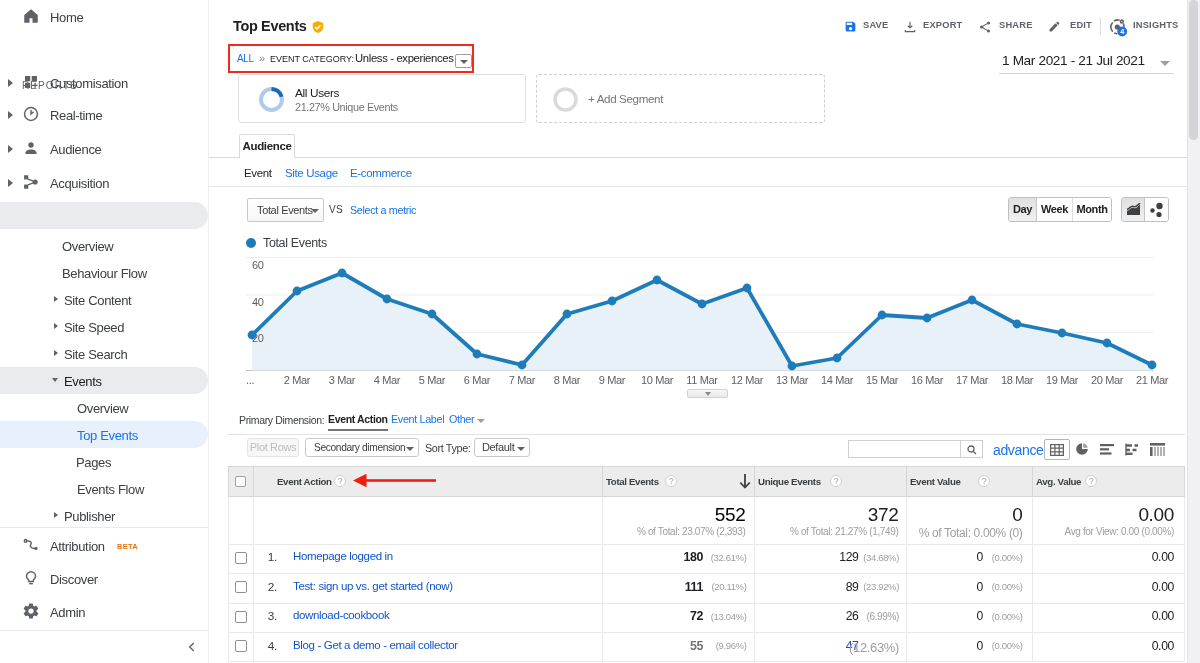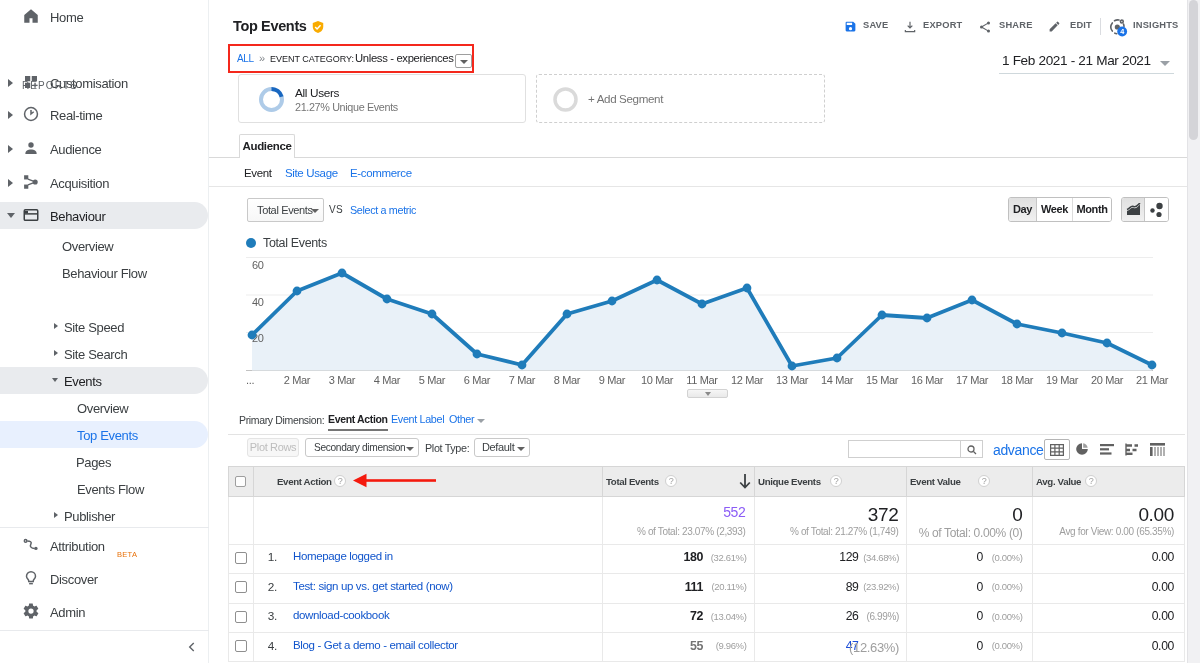--- a/index.html
+++ b/index.html
@@ -70,34 +70,29 @@
     <svg class="ic" style="left:22px;top:4px;" width="18" height="18" viewBox="0 0 24 24" fill="#5f6368">
           <rect x="2.8" y="3" width="5.6" height="5.6"></rect>
           <rect x="2.8" y="15.4" width="5.6" height="5.6"></rect>
           <circle cx="17.6" cy="12" r="3.4"></circle>
           <path d="M8 8.2l7 2.6M8 15.8l7-2.6" stroke="#5f6368" stroke-width="1.8" fill="none"></path>
         </svg>
     <span class="lbl">Acquisition</span>
   </div>
 
   <div class="pillg" style="top:202px;"></div>
-  <div class="sitem" style="top:202px;">
-    <div class="tri-d" style="left:7px;top:11px;"></div>
-    <svg class="ic" style="left:22px;top:4px;" width="18" height="18" viewBox="0 0 24 24" fill="none" stroke="#3c4043" stroke-width="2">
-          <rect x="3" y="5" width="18" height="14" rx="1.5"></rect>
-          <path d="M3 10.5h18"></path>
-          <path d="M4 6.5h4v3H4z" fill="#3c4043" stroke="none"></path>
-        </svg>
-    <span class="lbl" style="color:#202124;">Behaviour</span>
-  </div>
   <div class="sitem" style="top:232px;">
         <span class="lbl" style="left:62px;">Overview</span>
       </div>
   <div class="sitem" style="top:259px;padding-left:36px;">
         <span class="lbl" style="left:62px;">Behaviour Flow</span>
+      </div>
+  <div class="sitem" style="top:286px;">
+        <div class="tri-r" style="left:54px;top:10px;border-left-width:4px;border-top-width:3.5px;border-bottom-width:3.5px;"></div>
+        <span class="lbl" style="left:64px;">Site Content</span>
       </div>
   <div class="sitem" style="top:313px;">
         <div class="tri-r" style="left:54px;top:10px;border-left-width:4px;border-top-width:3.5px;border-bottom-width:3.5px;"></div>
         <span class="lbl" style="left:64px;">Site Speed</span>
       </div>
   <div class="sitem" style="top:340px;">
         <div class="tri-r" style="left:54px;top:10px;border-left-width:4px;border-top-width:3.5px;border-bottom-width:3.5px;"></div>
         <span class="lbl" style="left:64px;">Site Search</span>
       </div>
   <div class="pillg" style="top:367px;"></div>
@@ -124,21 +119,21 @@
       </div>
   <div class="abs" style="left:0;top:527px;width:209px;border-top:1px solid #e8eaed;"></div>
 
   <div class="sitem" style="top:532px;">
     <svg class="ic" style="left:22px;top:4px;" width="18" height="18" viewBox="0 0 24 24" fill="none" stroke="#5f6368" stroke-width="2">
           <path d="M7 6.5c4 0 6.5 1.5 4.8 4.4-1.7 3 .2 5.6 5.2 5.6"></path>
           <circle cx="4.8" cy="6.5" r="1.7" fill="#fff"></circle>
           <circle cx="18.6" cy="16.5" r="2.2" fill="#5f6368" stroke="none"></circle>
         </svg>
     <span class="lbl">Attribution</span>
-    <span class="abs" style="left:117px;top:18px;font-size:7.5px;color:#e8710a;font-weight:400;letter-spacing:.3px;">BETA</span>
+    <span class="abs" style="left:117px;top:10px;font-size:7.5px;color:#e8710a;font-weight:700;letter-spacing:.3px;">BETA</span>
   </div>
 
   <div class="sitem" style="top:565px;">
     <svg class="ic" style="left:22px;top:4px;" width="18" height="18" viewBox="0 0 24 24" fill="none" stroke="#5f6368" stroke-width="2">
           <path d="M12 3.5a6 6 0 0 1 6 6c0 2.2-1.2 3.4-2.2 4.6-.6.7-.8 1.4-.8 2.4h-6c0-1-.2-1.7-.8-2.4C7.2 12.9 6 11.7 6 9.5a6 6 0 0 1 6-6z"></path>
           <path d="M9.5 19.5h5"></path>
         </svg>
     <span class="lbl">Discover</span>
   </div>
 
@@ -199,21 +194,21 @@
   <div class="abs" style="left:228px;top:44px;width:246px;height:29px;border:2px solid #f4281c;"></div>
   <div class="abs" style="left:237px;top:53px;font-size:10px;color:#1a73e8;">ALL</div>
   <div class="abs" style="left:259px;top:52px;font-size:11px;color:#80868b;">»</div>
   <div class="abs" style="left:270px;top:54px;font-size:9px;color:#202124;letter-spacing:0;">EVENT CATEGORY:</div>
   <div class="abs" style="left:355px;top:52px;font-size:11.3px;color:#202124;">Unless - experiences</div>
   <div class="abs" style="left:455px;top:54px;width:17px;height:14px;border:1px solid #9e9e9e;border-radius:2px;background:#fff;">
         <span class="caret" style="position:absolute;left:4px;top:5px;"></span>
       </div>
 
   <div class="abs" style="left:999px;top:48px;width:175px;border-bottom:1px solid #cfd8dc;height:26px;"></div>
-  <div class="abs" style="left:1002px;top:53px;font-size:13.6px;color:#202124;">1 Feb 2021 - 21 Mar 2021</div>
+  <div class="abs" style="left:1002px;top:53px;font-size:13.6px;color:#202124;">1 Mar 2021 - 21 Jul 2021</div>
   <span class="caret" style="position:absolute;left:1160px;top:61px;border-top-color:#9aa0a6;border-top-width:5px;border-left-width:5px;border-right-width:5px;"></span>
 
   <div class="abs" style="left:238px;top:74px;width:288px;height:49px;border:1px solid #e0e0e0;border-radius:3px;background:#fff;"></div>
   <svg class="abs" style="left:259px;top:87px;" width="25" height="25" viewBox="0 0 25 25">
     <circle cx="12.5" cy="12.5" r="10.5" fill="none" stroke="#aecbe8" stroke-width="4"></circle>
     <path d="M12.5 2 A10.5 10.5 0 0 1 22.6 9.7" fill="none" stroke="#1967c0" stroke-width="4"></path>
   </svg>
   <div class="abs" style="left:295px;top:86px;font-size:11.8px;color:#202124;">All Users</div>
   <div class="abs" style="left:295px;top:101px;font-size:10.8px;color:#757575;">21.27% Unique Events</div>
   <div class="abs" style="left:536px;top:74px;width:289px;height:49px;border:1px dashed #cfcfcf;border-radius:3px;background:#fff;"></div>
@@ -325,21 +320,21 @@
   <div class="abs" style="left:239px;top:414px;font-size:10.5px;color:#3c4043;">Primary Dimension:</div>
   <div class="abs" style="left:328px;top:413px;font-size:10.5px;font-weight:700;color:#202124;">Event Action</div>
   <div class="abs" style="left:328px;top:429px;width:60px;border-top:2px solid #757575;"></div>
   <div class="abs" style="left:391px;top:413px;font-size:10.8px;color:#1a73e8;">Event Label</div>
   <div class="abs" style="left:449px;top:413px;font-size:10.8px;color:#1a73e8;">Other</div>
   <span class="caret" style="position:absolute;left:477px;top:419px;border-top-color:#9aa0a6;"></span>
 
   <div class="abs" style="left:228px;top:434px;width:957px;border-top:1px solid #e3e3e3;"></div>
   <div class="abs" style="left:247px;top:438px;width:52px;height:19px;background:#f7f7f7;border:1px solid #e4e4e4;border-radius:3px;font-size:11px;color:#bdbdbd;text-align:center;line-height:17px;">Plot Rows</div>
   <div class="btn" style="left:305px;top:438px;width:114px;height:19px;line-height:17px;padding-left:8px;border-radius:3px;white-space:nowrap;font-size:10.2px;">Secondary dimension<span class="caret" style="position:absolute;right:4px;top:8px;"></span></div>
-  <div class="abs" style="left:425px;top:442px;font-size:10.8px;color:#3c4043;">Plot Type:</div>
+  <div class="abs" style="left:425px;top:442px;font-size:10.8px;color:#3c4043;">Sort Type:</div>
   <div class="btn" style="left:474px;top:438px;width:56px;height:19px;line-height:17px;padding-left:7px;border-radius:3px;">Default<span class="caret" style="position:absolute;right:4px;top:8px;"></span></div>
   <div class="abs" style="left:848px;top:440px;width:113px;height:18px;border:1px solid #cfcfcf;background:#fff;"></div>
   <div class="abs" style="left:960px;top:440px;width:23px;height:18px;border:1px solid #cfcfcf;background:#fff;">
     <svg style="position:absolute;left:5px;top:3px;" width="12" height="12" viewBox="0 0 24 24" fill="none" stroke="#616161" stroke-width="2.6">
           <circle cx="10" cy="10" r="6"></circle>
           <path d="M15 15l5 5"></path>
         </svg>
   </div>
   <div class="abs" style="left:993px;top:442px;font-size:14px;color:#1a73e8;">advanced</div>
 
@@ -408,28 +403,28 @@
   <span class="q abs" style="left:830px;top:475px;">?</span>
   <span class="q abs" style="left:978px;top:475px;">?</span>
   <span class="q abs" style="left:1085px;top:475px;">?</span>
   <svg class="abs" style="left:353px;top:473px;" width="84" height="15" viewBox="0 0 84 15">
         <path d="M0 7.5 L13.5 0.8 L13.5 14.2 Z" fill="#f41a0e"></path>
         <rect x="12" y="6.2" width="71" height="2.6" fill="#f41a0e"></rect>
       </svg>
   <svg class="abs" style="left:739px;top:473px;" width="12" height="16" viewBox="0 0 12 16" fill="none" stroke="#3c4043" stroke-width="1.8">
         <path d="M6 1v12.5M1.2 9.5l4.8 5 4.8-5"></path>
       </svg>
-  <div class="abs" style="right:454.5px;top:504px;font-size:14px;color:#8b5cf6;">552</div>
+  <div class="abs" style="right:454.5px;top:504px;font-size:19px;color:#000000;">552</div>
   <div class="abs" style="right:454.5px;top:526px;font-size:10px;color:#9e9e9e;">% of Total: 23.07% (2,393)</div>
   <div class="abs" style="right:301.5px;top:504px;font-size:19px;color:#202124;">372</div>
   <div class="abs" style="right:301.5px;top:526px;font-size:10px;color:#9e9e9e;">% of Total: 21.27% (1,749)</div>
   <div class="abs" style="right:177.5px;top:504px;font-size:19px;color:#202124;">0</div>
   <div class="abs" style="right:177.5px;top:526px;font-size:12px;color:#9e9e9e;">% of Total: 0.00% (0)</div>
   <div class="abs" style="right:26px;top:504px;font-size:19px;color:#202124;">0.00</div>
-  <div class="abs" style="right:26px;top:526px;font-size:10px;color:#9e9e9e;">Avg for View: 0.00 (65.35%)</div>
+  <div class="abs" style="right:26px;top:526px;font-size:10px;color:#9e9e9e;">Avg for View: 0.00 (0.00%)</div>
   <div class="abs" style="left:235px;top:551.5px;width:12px;height:12px;border:1px solid #8f8f8f;border-radius:2px;background:#fff;"></div>
   <div class="abs" style="left:253px;top:550px;width:24px;text-align:right;font-size:11.8px;color:#3c4043;">1.</div>
   <div class="abs" style="left:293px;top:550px;font-size:11.5px;color:#1155cc;">Homepage logged in</div>
   <div class="abs" style="right:497px;top:550px;font-size:12.4px;font-weight:700;color:#202124;">180</div>
   <div class="abs" style="right:453.5px;top:551.5px;font-size:9.5px;color:#9e9e9e;">(32.61%)</div>
   <div class="abs" style="right:341.5px;top:550px;font-size:12.2px;color:#202124;">129</div>
   <div class="abs" style="right:301px;top:551.5px;font-size:9.5px;color:#9e9e9e;">(34.68%)</div>
   <div class="abs" style="right:217px;top:550px;font-size:12.2px;color:#202124;">0</div>
   <div class="abs" style="right:177.5px;top:551.5px;font-size:9.5px;color:#9e9e9e;">(0.00%)</div>
   <div class="abs" style="right:26px;top:550px;font-size:12.2px;color:#202124;">0.00</div>

